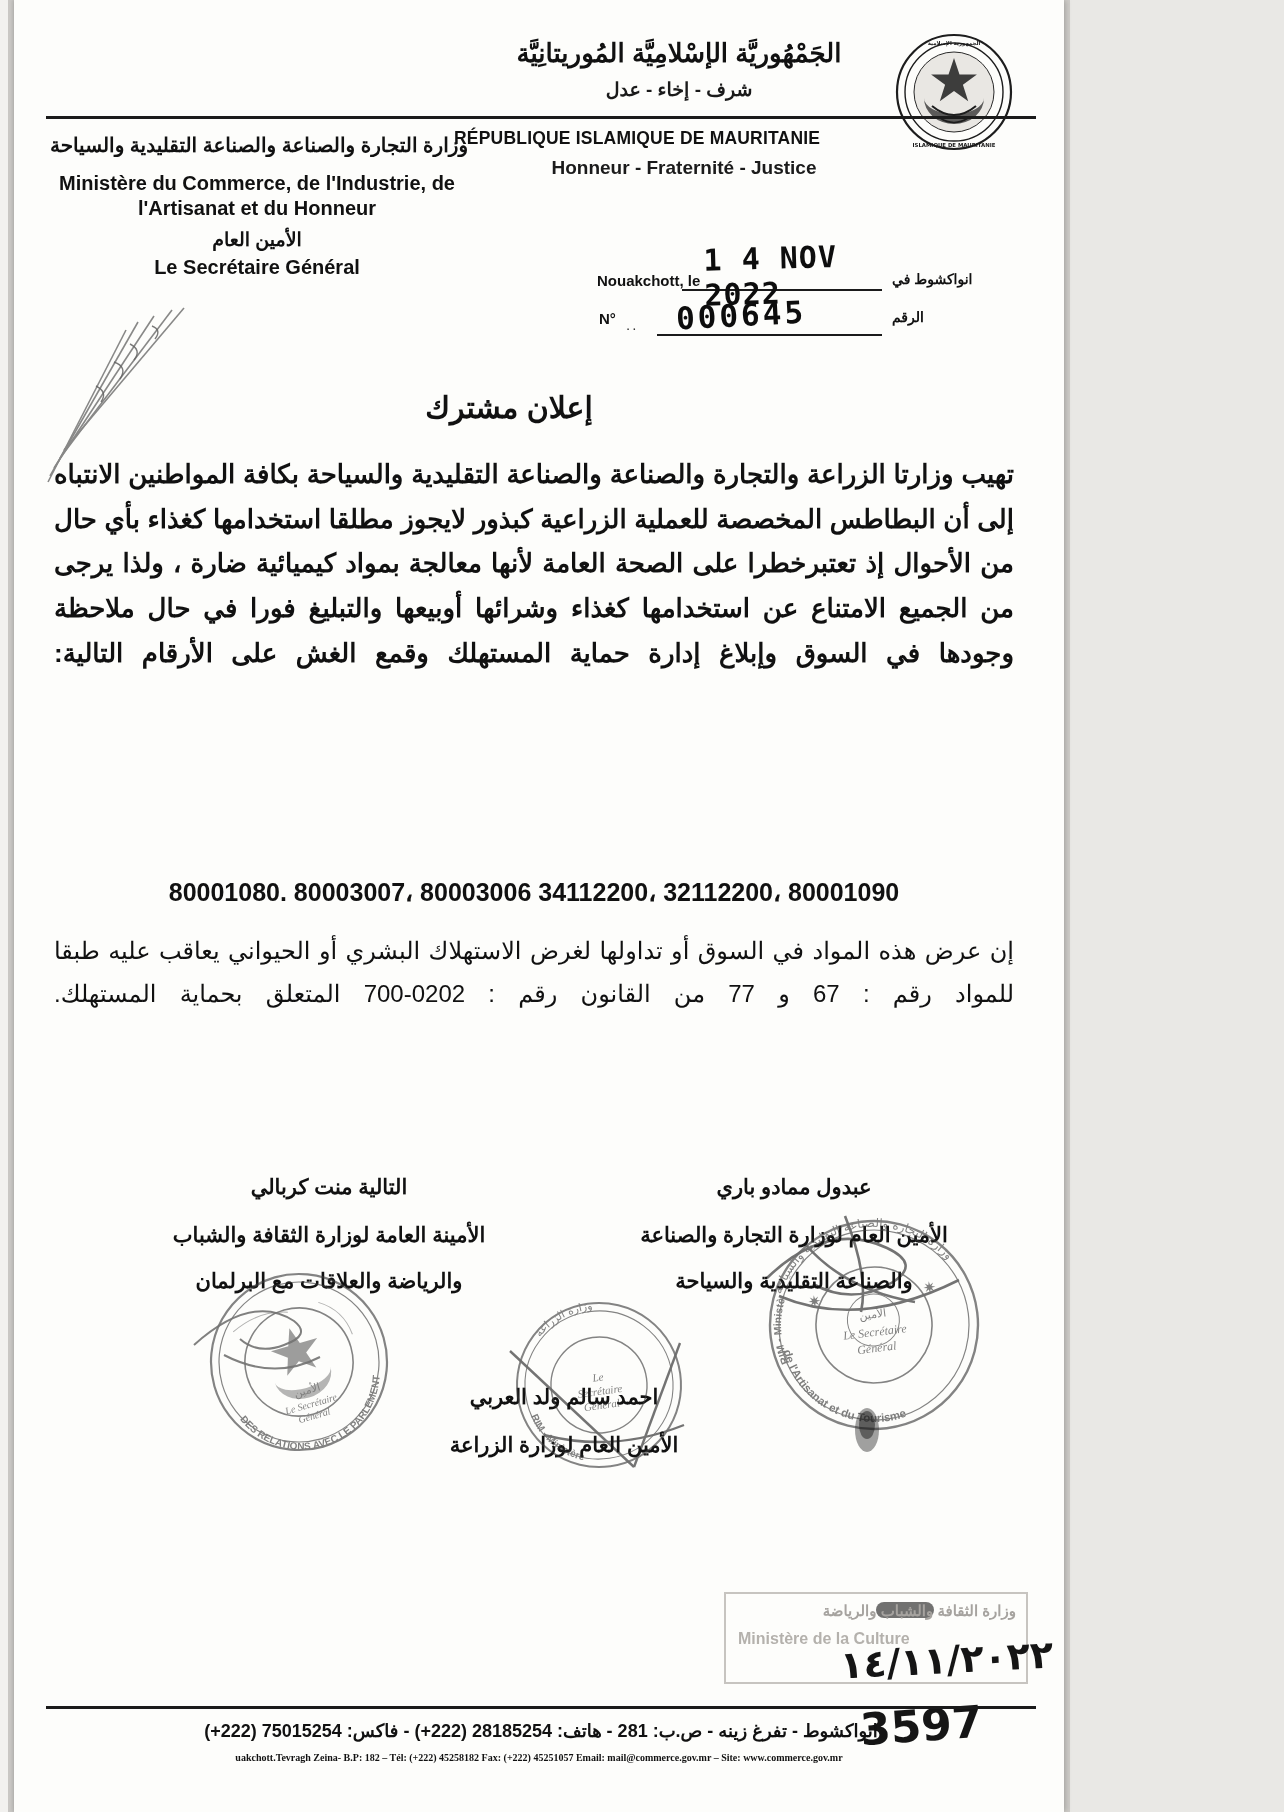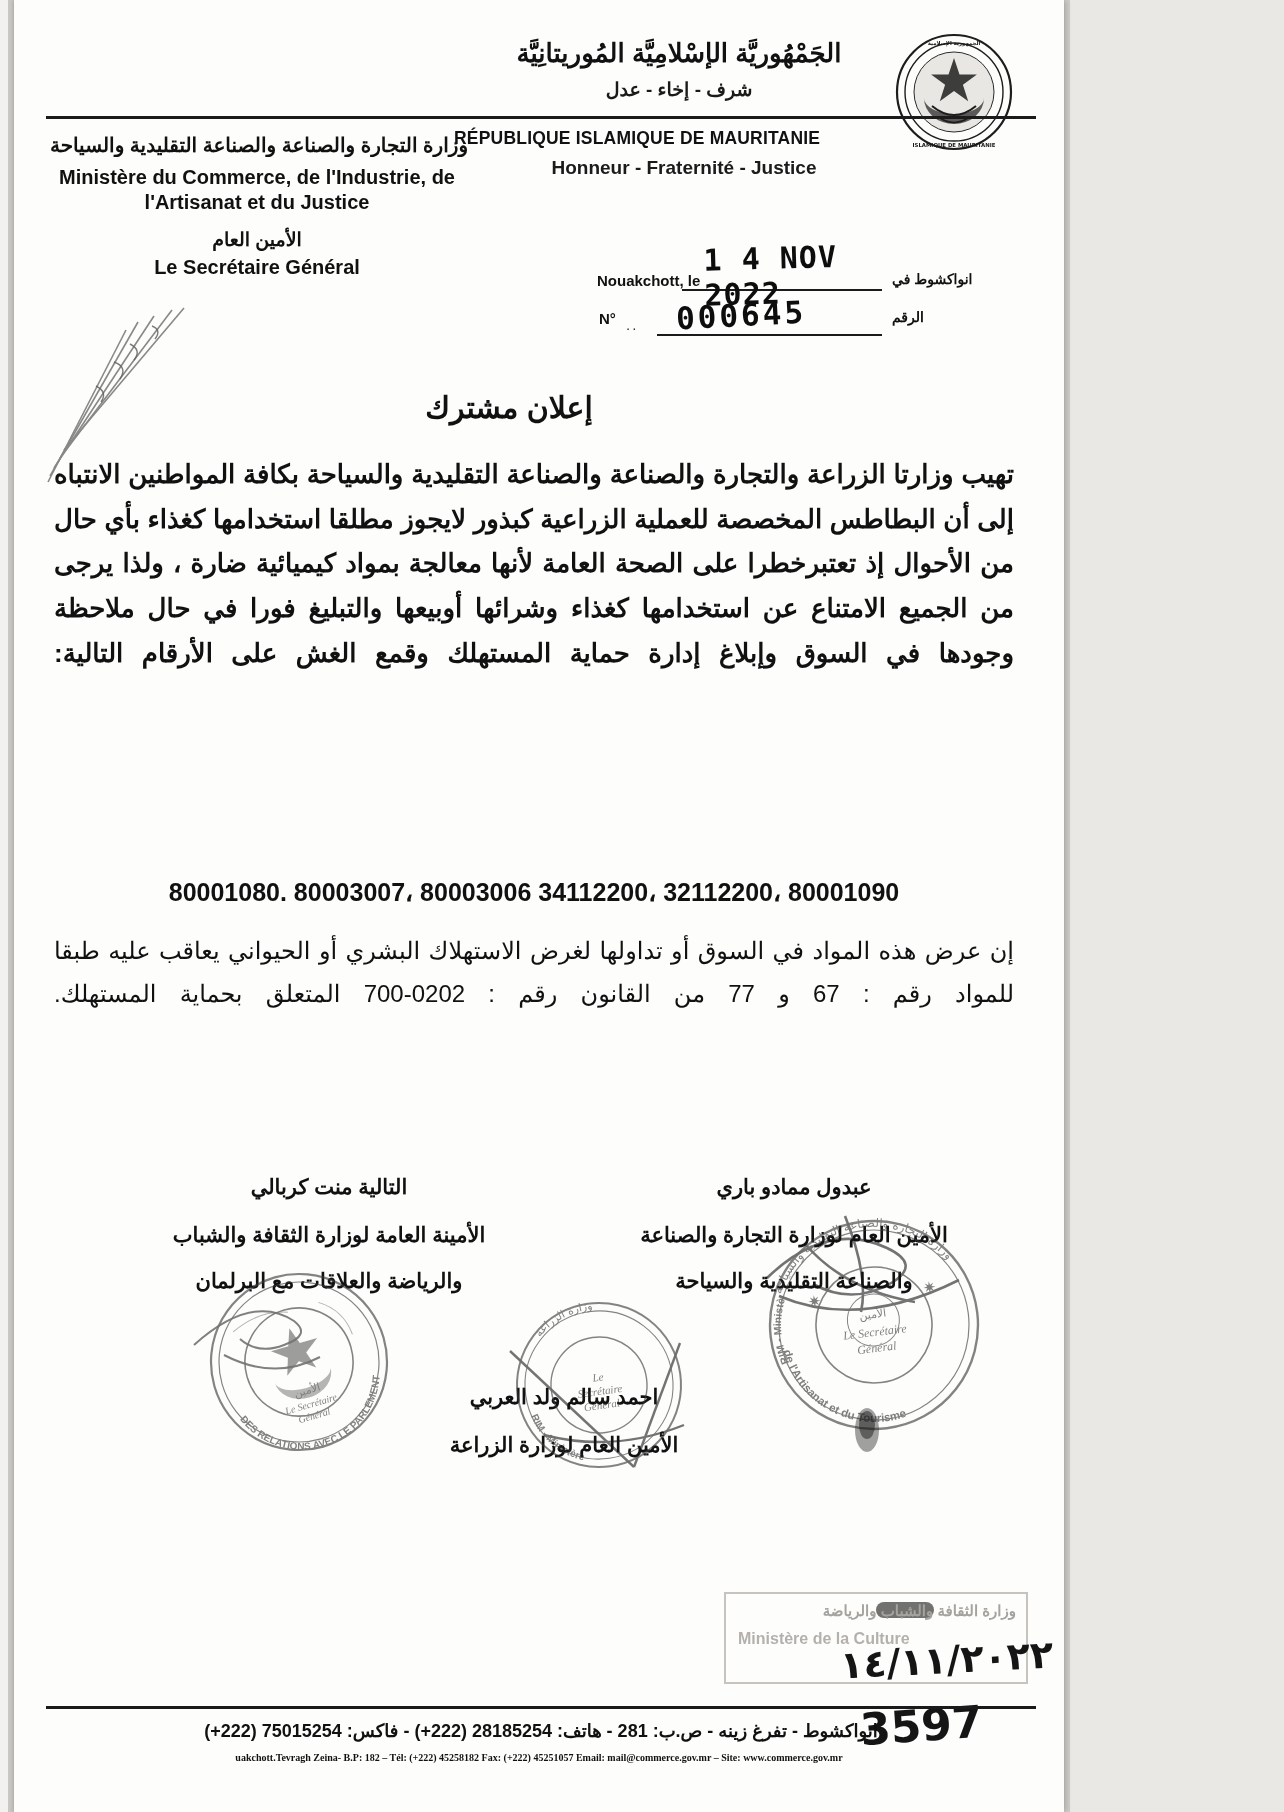--- a/index.html
+++ b/index.html
@@ -57,21 +57,21 @@
   }
   .emblem svg{width:120px;height:120px;}
 
   
   .min-ar{
     position:absolute;left:10px;top:133px;width:470px;
     text-align:center;font-size:20px;font-weight:bold;color:#111;
     white-space:nowrap;overflow:hidden;
   }
   .min-fr{
-    position:absolute;left:8px;top:165px;width:470px;
+    position:absolute;left:8px;top:171px;width:470px;
     text-align:center;font-size:20px;font-weight:bold;color:#111;line-height:1.25;
   }
   .sg-ar{
     position:absolute;left:8px;top:228px;width:470px;
     text-align:center;font-size:19px;font-weight:bold;color:#111;
   }
   .sg-fr{
     position:absolute;left:8px;top:256px;width:470px;
     text-align:center;font-size:20px;font-weight:bold;color:#111;
   }
@@ -202,21 +202,21 @@
     </div>
 
     <div class="rule-top"></div>
 
     <div class="hdr-fr-title fr">RÉPUBLIQUE ISLAMIQUE DE MAURITANIE</div>
     <div class="hdr-fr-motto fr">Honneur - Fraternité - Justice</div>
 
     <div class="min-ar ar">وزارة  التجارة والصناعة والصناعة التقليدية والسياحة</div>
     <div class="min-fr fr">
       <div>Ministère du Commerce, de l'Industrie, de</div>
-      <div>l'Artisanat et du Justice</div>
+      <div>l'Artisanat et du Honneur</div>
     </div>
     <div class="sg-ar ar">الأمين العام</div>
     <div class="sg-fr fr">Le Secrétaire Général</div>
 
     <div class="date-lbl fr">Nouakchott, le</div>
     <div class="date-line"></div>
     <div class="date-stamp">1 4 NOV 2022</div>
     <div class="date-ar ar">انواكشوط في</div>
 
     <div class="num-lbl fr">N°</div>

